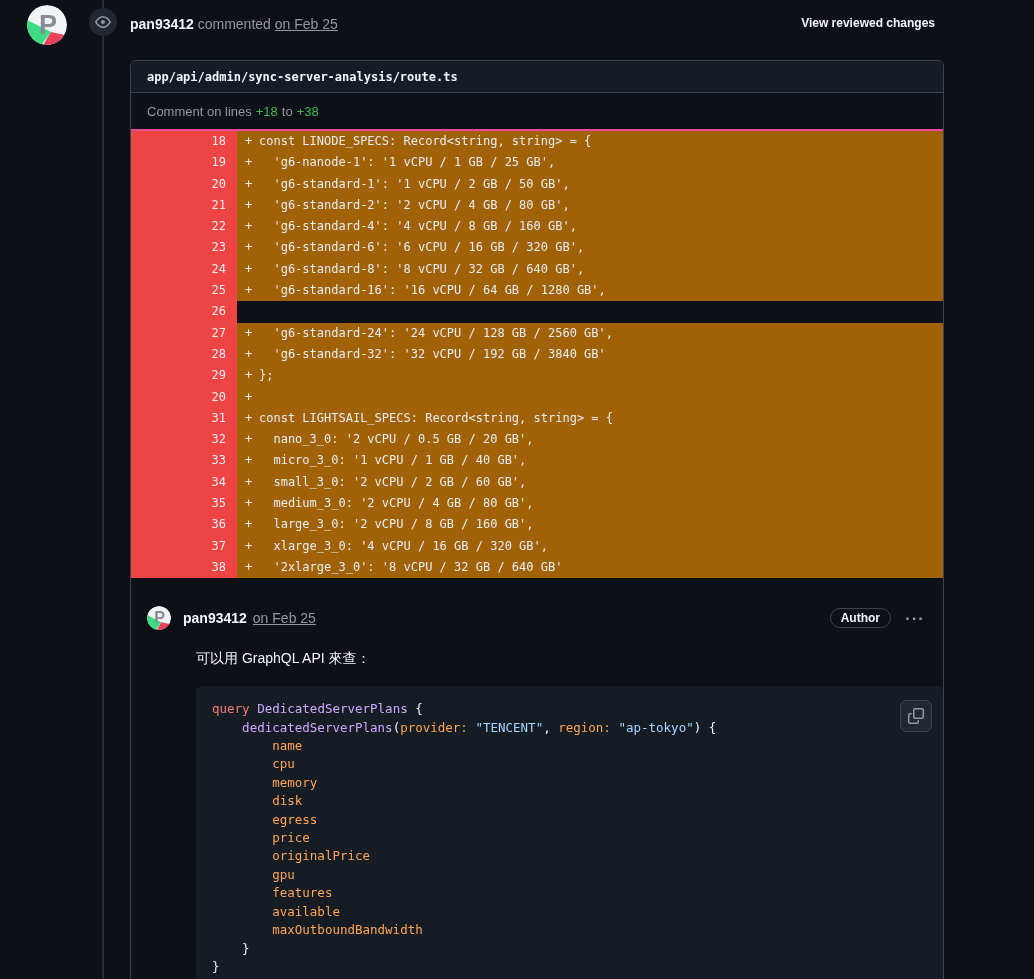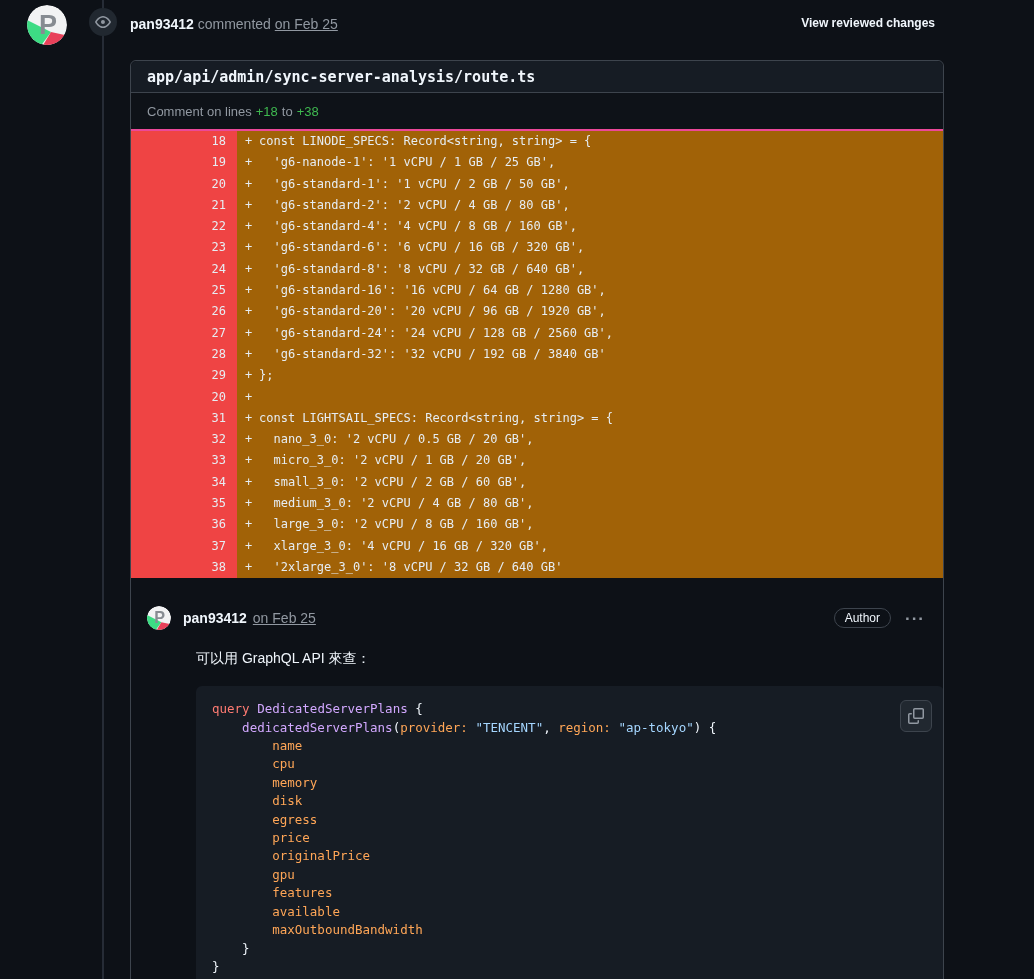--- a/index.html
+++ b/index.html
@@ -21,21 +21,21 @@
   .head-line { position:absolute; left:130px; top:16px; font-size:14px; color:#9198a1; }
   .head-line .uname { font-weight:700; color:#f0f6fc; cursor:pointer; }
   .head-line .dlink { color:#9198a1; text-decoration:underline; cursor:pointer; }
   .view-link { position:absolute; right:99px; top:16px; font-size:12px; font-weight:700; color:#f0f6fc; cursor:pointer; }
 
   
   .thread { position:absolute; left:130px; top:60px; width:814px; height:945px;
             border:1px solid #3d444d; border-radius:6px; background:#0d1117; overflow:hidden; }
   .file-header { height:32px; background:#161c24; border-bottom:1px solid #3d444d;
                  display:flex; align-items:center; padding:0 16px;
-                 font-family:"DejaVu Sans Mono", monospace; font-size:15px; font-weight:700; color:#f0f6fc;
+                 font-family:"DejaVu Sans Mono", monospace; font-size:12px; font-weight:700; color:#f0f6fc;
                  border-radius:6px 6px 0 0; }
   .range-row { height:38px; background:#0e1218; border-bottom:2px solid #ec4899;
                display:flex; align-items:center; padding:0 16px; font-size:13px; color:#9198a1; }
   .range-row .add { color:#3fb950; }
   .range-row > * { margin-right:4px; }
 
   
   .diff { font-family:"DejaVu Sans Mono", monospace; font-size:12px; line-height:21.3px; }
   .drow { display:flex; height:21.3px; }
   .dnum { width:106px; flex:0 0 106px; background:#ef4444; color:#e6edf3; text-align:right; padding-right:11px; }
@@ -44,21 +44,21 @@
   .dtext { white-space:pre; }
 
   
   .comment { position:relative; padding:28px 18px 0 16px; background:#0d1117; }
   .c-header { display:flex; align-items:center; }
   .sm-avatar { width:24px; height:24px; border-radius:50%; overflow:hidden; flex:0 0 24px; cursor:pointer; }
   .c-name { margin-left:12px; font-size:14px; font-weight:700; color:#f0f6fc; cursor:pointer; }
   .c-date { margin-left:6px; font-size:14px; color:#9198a1; text-decoration:underline; cursor:pointer; }
   .c-spacer { flex:1; }
   .author-badge { border:1px solid #3d444d; border-radius:999px; padding:2px 10px;
-                  font-size:12px; font-weight:400; color:#f0f6fc; }
+                  font-size:12px; font-weight:700; color:#f0f6fc; }
   .kebab { margin-left:14px; color:#9198a1; font-size:17px; font-weight:700; letter-spacing:1px;
            cursor:pointer; line-height:1; }
   .c-body { margin:20px 0 0 49px; font-size:14px; color:#f0f6fc; }
 
   .c-code { position:relative; margin:18px 0 0 49px; width:748px; background:#161c24;
             border-radius:6px; padding:14px 16px 16px 16px;
             font-family:"DejaVu Sans Mono", monospace; font-size:12.5px; line-height:18.4px; }
   .cline { white-space:pre; min-height:18.4px; }
   .tok-k { color:#ff7b72; }
   .tok-e { color:#d2a8ff; }
@@ -144,21 +144,20 @@
       <div class="drow">
         <div class="dnum">24</div>
         <div class="dcode"><span class="plus">+</span><span class="dtext">  'g6-standard-8': '8 vCPU / 32 GB / 640 GB',</span></div>
       </div>
       <div class="drow">
         <div class="dnum">25</div>
         <div class="dcode"><span class="plus">+</span><span class="dtext">  'g6-standard-16': '16 vCPU / 64 GB / 1280 GB',</span></div>
       </div>
       <div class="drow">
         <div class="dnum">26</div>
-        <div class="dcode"><span class="plus">+</span><span class="dtext">  'g6-standard-20': '20 vCPU / 96 GB / 1920 GB',</span></div>
       </div>
       <div class="drow">
         <div class="dnum">27</div>
         <div class="dcode"><span class="plus">+</span><span class="dtext">  'g6-standard-24': '24 vCPU / 128 GB / 2560 GB',</span></div>
       </div>
       <div class="drow">
         <div class="dnum">28</div>
         <div class="dcode"><span class="plus">+</span><span class="dtext">  'g6-standard-32': '32 vCPU / 192 GB / 3840 GB'</span></div>
       </div>
       <div class="drow">
@@ -172,21 +171,21 @@
       <div class="drow">
         <div class="dnum">31</div>
         <div class="dcode"><span class="plus">+</span><span class="dtext">const LIGHTSAIL_SPECS: Record&lt;string, string&gt; = {</span></div>
       </div>
       <div class="drow">
         <div class="dnum">32</div>
         <div class="dcode"><span class="plus">+</span><span class="dtext">  nano_3_0: '2 vCPU / 0.5 GB / 20 GB',</span></div>
       </div>
       <div class="drow">
         <div class="dnum">33</div>
-        <div class="dcode"><span class="plus">+</span><span class="dtext">  micro_3_0: '2 vCPU / 1 GB / 20 GB',</span></div>
+        <div class="dcode"><span class="plus">+</span><span class="dtext">  micro_3_0: '1 vCPU / 1 GB / 40 GB',</span></div>
       </div>
       <div class="drow">
         <div class="dnum">34</div>
         <div class="dcode"><span class="plus">+</span><span class="dtext">  small_3_0: '2 vCPU / 2 GB / 60 GB',</span></div>
       </div>
       <div class="drow">
         <div class="dnum">35</div>
         <div class="dcode"><span class="plus">+</span><span class="dtext">  medium_3_0: '2 vCPU / 4 GB / 80 GB',</span></div>
       </div>
       <div class="drow">

